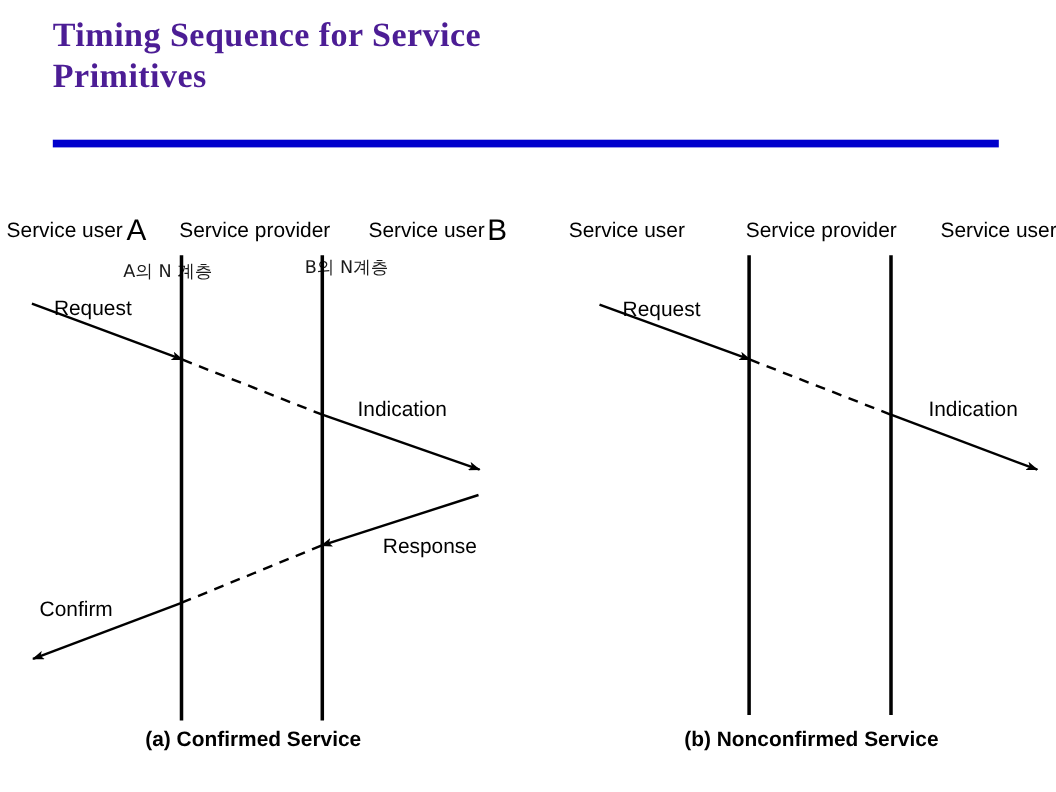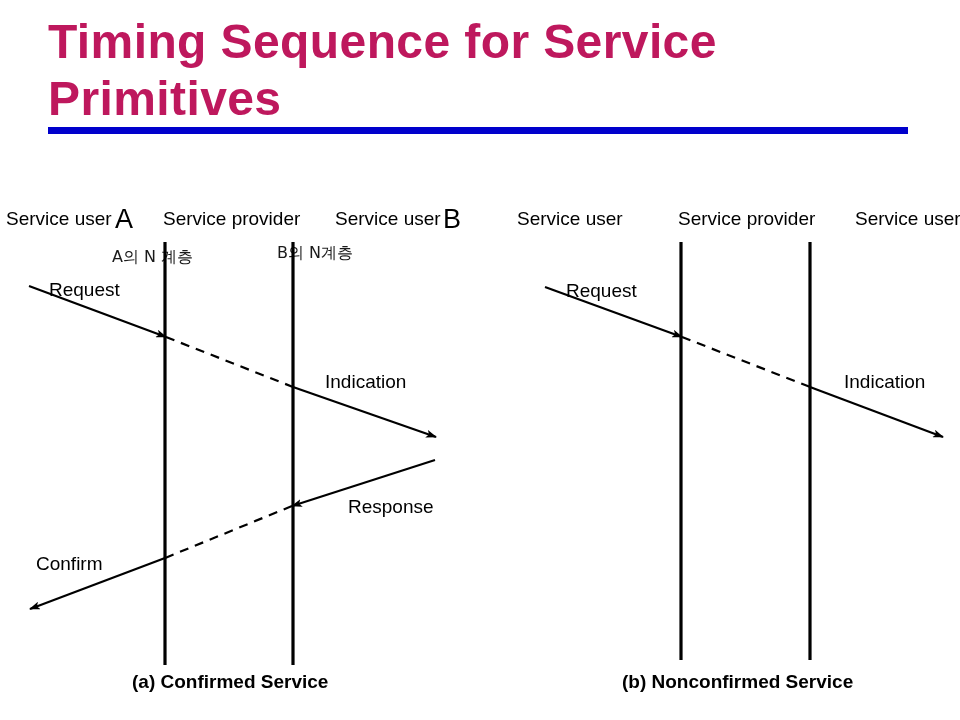--- a/index.html
+++ b/index.html
@@ -23,43 +23,43 @@
   }
 
   
   .title-block {
     position: absolute;
     left: 48px;
     top: 14px;
     width: 880px;
   }
   .slide-title {
-    font-family: Liberation Sans, sans-serif;
+    font-family: Liberation Serif, serif;
     font-weight: 700;
-    font-size: 48px;
+    font-size: 31px;
     line-height: 1.18;
     letter-spacing: 0.4px;
-    color: #be185d;
+    color: #4c1d95;
     margin: 0;
     white-space: pre-line;
   }
   .title-rule {
     position: absolute;
     left: 48px;
     top: 127px;
     width: 860px;
     height: 7px;
     background: #0000CC;
   }
 
   
   .figure {
     position: absolute;
     left: 0;
-    top: 160px;
+    top: 150px;
     width: 790px;
     height: 560px;
   }
   .figure svg {
     display: block;
   }
 
   
   .lbl-head {
     font-family: "Liberation Sans", "DejaVu Sans", sans-serif;

